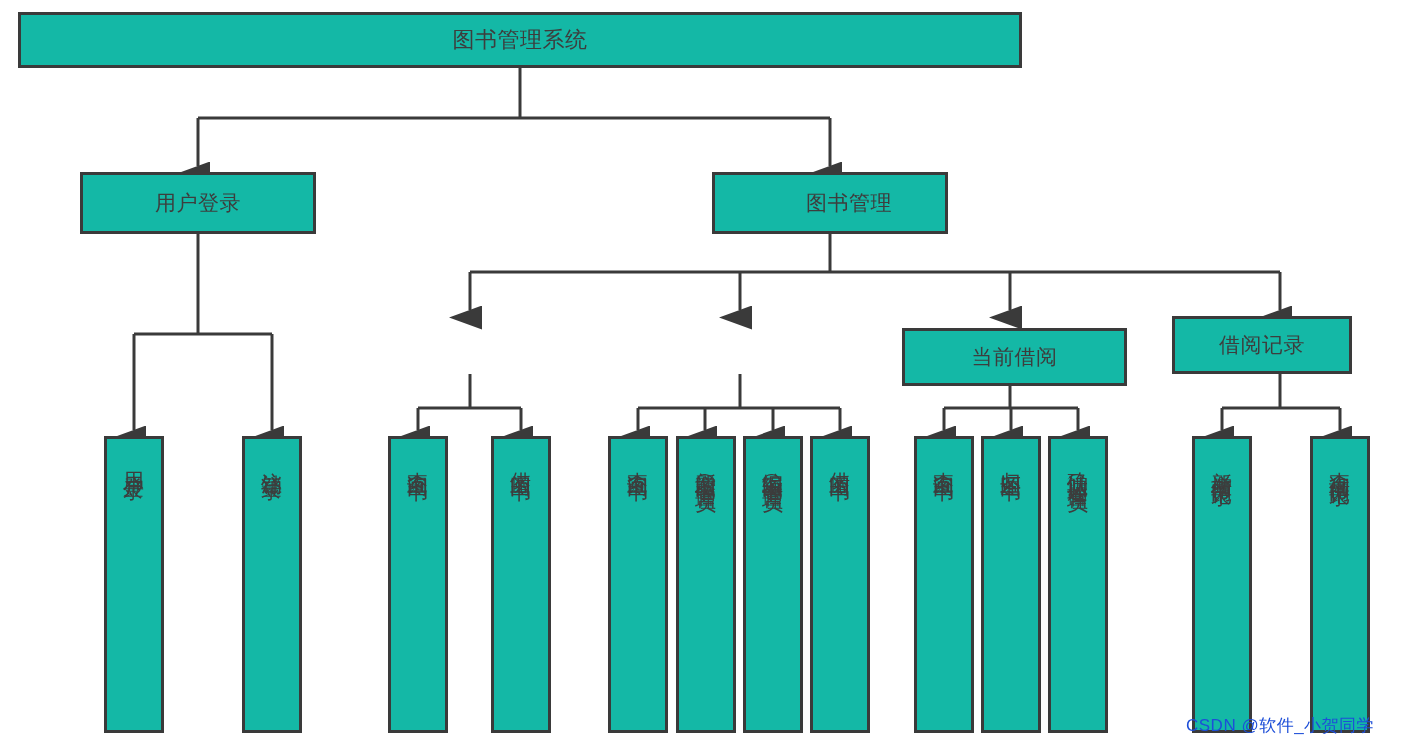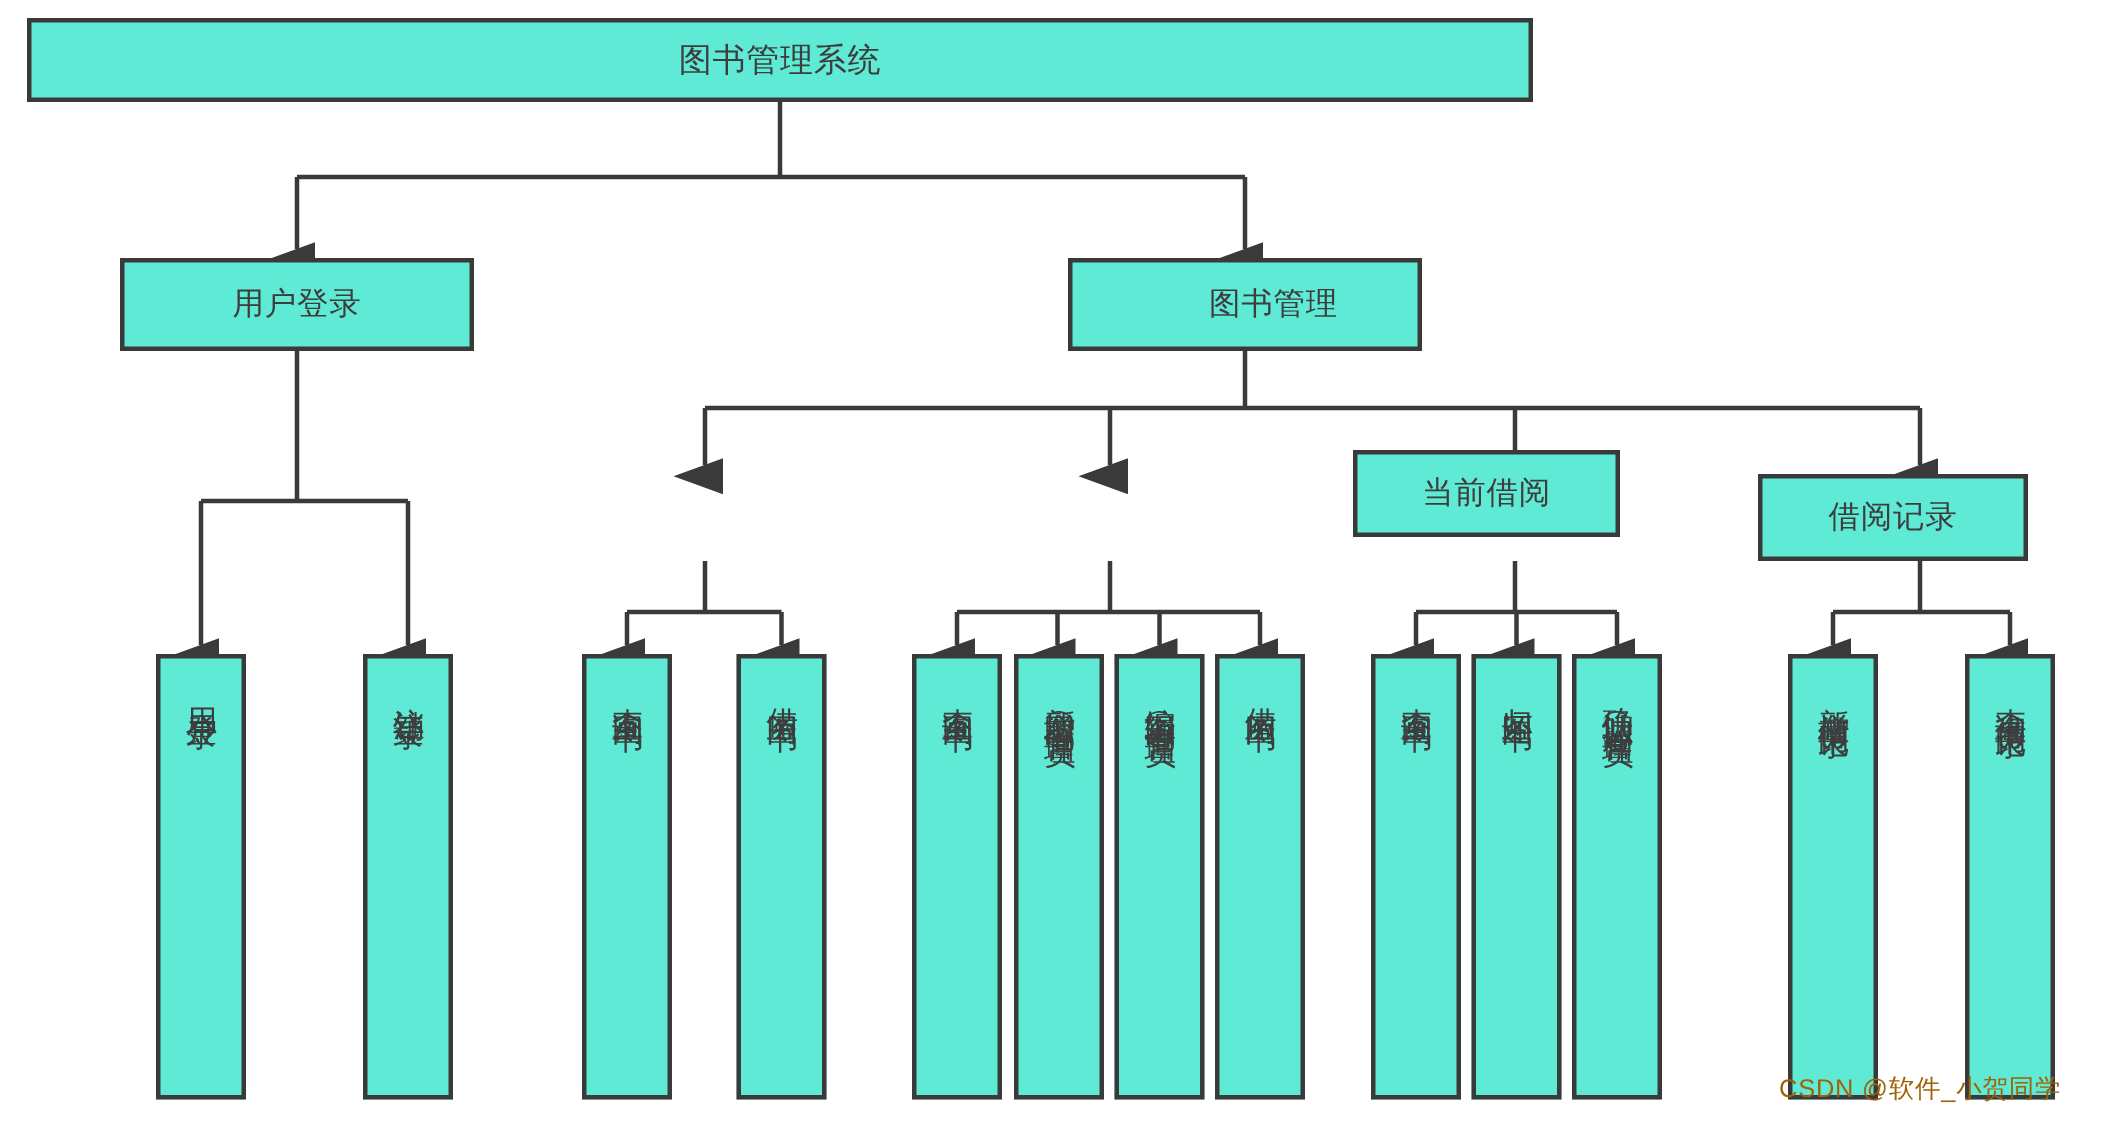--- a/index.html
+++ b/index.html
@@ -20,21 +20,21 @@
   #wires {
     position: absolute;
     left: 0;
     top: 0;
     width: 1405px;
     height: 747px;
   }
   .node {
     position: absolute;
     box-sizing: border-box;
-    background: #5eead4;
+    background: #14b8a6;
     border: 3px solid #3a3a3a;
     display: flex;
     align-items: center;
     justify-content: center;
     z-index: 2;
   }
   .node-label {
     color: #3d3d3d;
     font-size: 21px;
     line-height: 1.25;
@@ -54,21 +54,21 @@
     letter-spacing: 3px;
     font-size: 21px;
     white-space: nowrap;
     line-height: 1;
   }
   .watermark {
     position: absolute;
     left: 1186px;
     top: 714px;
     font-size: 17px;
-    color: #a16207;
+    color: #1d4ed8;
     letter-spacing: 0.5px;
     white-space: nowrap;
     z-index: 3;
     pointer-events: none;
   }
 </style>
 </head>
 <body>
 
 <div id="canvas">
@@ -127,21 +127,21 @@
     <span class="node-label">图书管理系统</span>
   </div>
 
   <div class="node" style="left:80px; top:172px; width:236px; height:62px;">
     <span class="node-label">用户登录</span>
   </div>
   <div class="node" style="left:712px; top:172px; width:236px; height:62px;padding-left:38px;">
     <span class="node-label">图书管理</span>
   </div>
 
-  <div class="node" style="left:902px; top:300px; width:178px; height:58px;">
+  <div class="node" style="left:902px; top:328px; width:225px; height:58px;">
     <span class="node-label">当前借阅</span>
   </div>
   <div class="node" style="left:1172px; top:316px; width:180px; height:58px;">
     <span class="node-label">借阅记录</span>
   </div>
 
   <div class="node vertical" style="left:104px; top:436px; width:60px; height:297px;">
     <span class="node-label">用户登录</span>
   </div>
   <div class="node vertical" style="left:242px; top:436px; width:60px; height:297px;">

